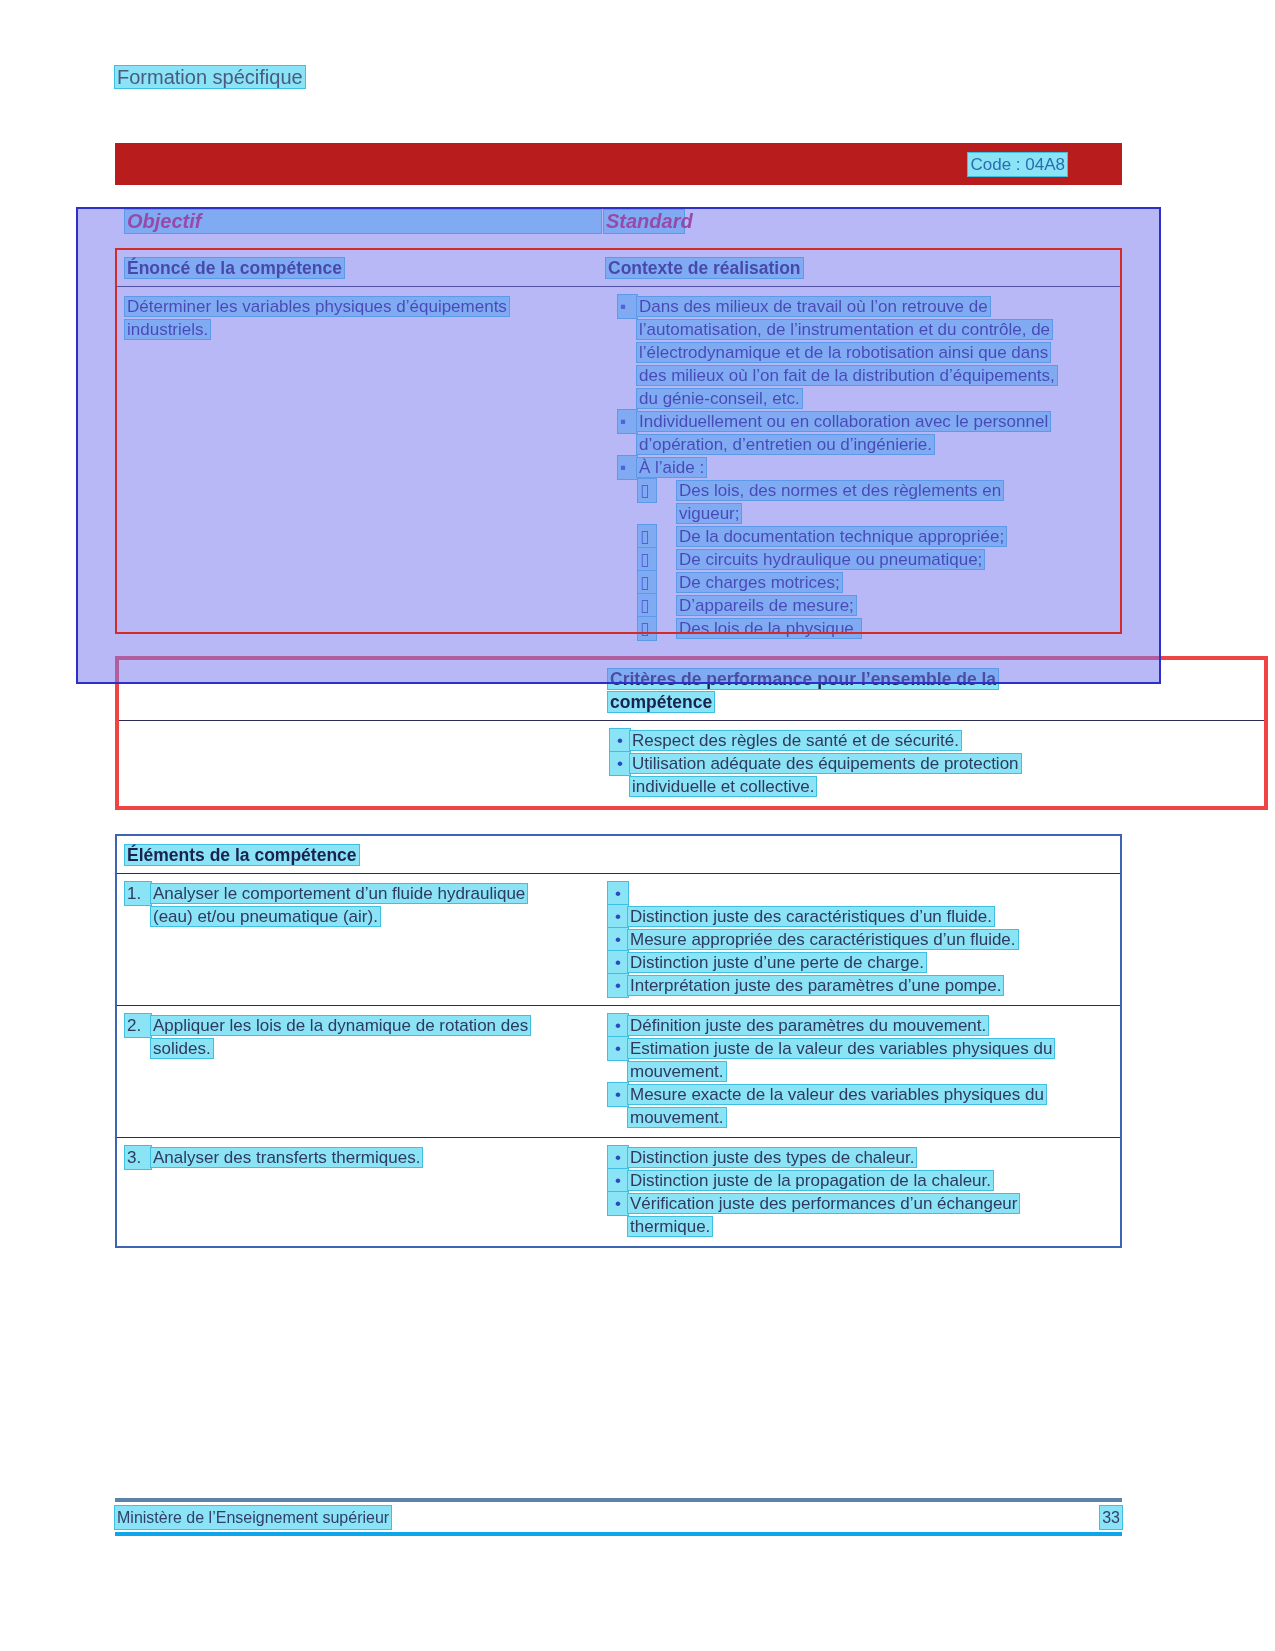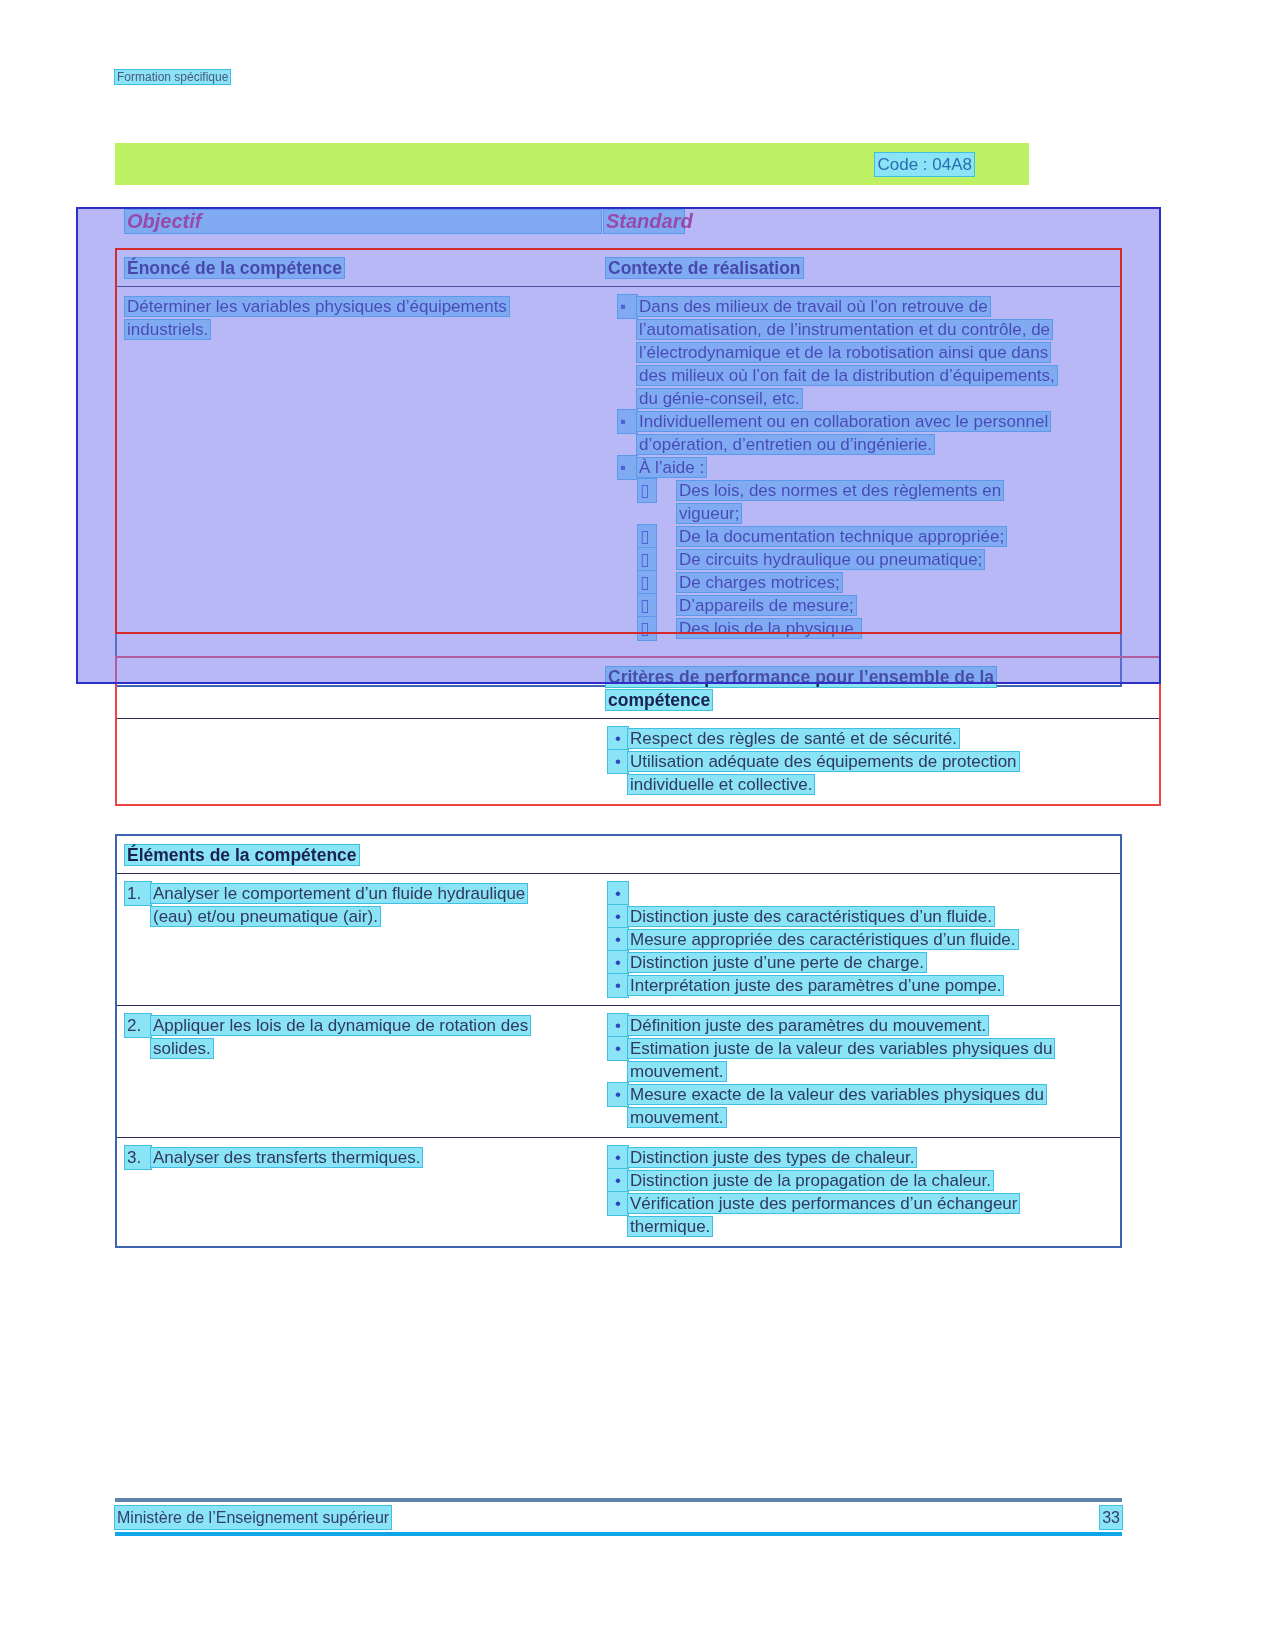--- a/index.html
+++ b/index.html
@@ -12,40 +12,40 @@
   .page { position:absolute; inset:0; background:#fff; }
 
   
   .hl {
     background:#8be3f6;
     box-shadow:0 0 0 1px #3fbfe2;
     padding:0 2px;
     box-decoration-break:clone; -webkit-box-decoration-break:clone;
   }
 
-  .formation { position:absolute; left:115px; top:66px; font-size:12px; color:#4a5a80; }
+  .formation { position:absolute; left:115px; top:66px; font-size:20px; color:#4a5a80; }
 
   .header-bar {
-    position:absolute; left:115px; top:143px; width:914px; height:42px;
-    background:#bef264; display:flex; align-items:center; justify-content:flex-end;
+    position:absolute; left:115px; top:143px; width:1007px; height:42px;
+    background:#b91c1c; display:flex; align-items:center; justify-content:flex-end;
     padding-right:55px;
   }
   .header-bar .code { color:#2b6db0; font-size:17px; }
 
   .heading {
     position:absolute; top:210px; font-size:20px; font-weight:bold; font-style:italic;
     color:#be185d;
   }
   .heading .hl { display:inline-block; }
   .heading.objectif { left:125px; } .heading.objectif .hl { width:476px; }
   .heading.standard { left:604px; } .heading.standard .hl { width:80px; }
 
   
   .table1 {
-    position:absolute; left:115px; top:248px; width:1007px; height:439px;
+    position:absolute; left:115px; top:248px; width:1007px; height:386px;
     border:2px solid #3e63b0;
   }
   .t1-grid { display:grid; grid-template-columns:489px 1fr; }
   .t1-header { padding:7px 0 6px 0; border-bottom:1px solid #2b2b55; font-weight:bold; color:#15155f; font-size:17.5px; }
   .t1-header .c1 { padding-left:8px; }
   .t1-body { padding-top:8px; color:#181878; }
   .t1-body .c1 { padding:0 30px 0 8px; }
   .bullet { display:flex; align-items:flex-start; padding-left:12px; }
   .bullet .marker { flex:none; width:19px; color:#2b48c0; }
   .bullet .txt { max-width:436px; }
@@ -60,22 +60,22 @@
   }
   
   .overlay {
     position:absolute; left:76px; top:207px; width:1085px; height:477px;
     background:rgba(118,118,240,0.52); border:2px solid #2e2ec8;
     z-index:10; pointer-events:none;
   }
 
   
   .table2 {
-    position:absolute; left:115px; top:656px; width:1046px; min-height:144px;
-    border:2px solid #ef4444;
+    position:absolute; left:115px; top:656px; width:1153px; min-height:144px;
+    border:4px solid #ef4444;
   }
   .t2-header { display:grid; grid-template-columns:489px 1fr; padding:8px 0 6px; border-bottom:1px solid #2b2b55; }
   .t2-header .h { font-weight:bold; font-size:17.5px; color:#1a2250; max-width:450px; }
   .t2-body { display:grid; grid-template-columns:489px 1fr; padding:8px 0; }
   .b2 { display:flex; align-items:flex-start; padding-left:2px; }
   .b2 .marker { flex:none; width:20px; text-align:center; color:#2b48c0; }
   .b2 .txt { max-width:455px; }
 
   
   .table3 { position:absolute; left:115px; top:818px; width:1007px; border:2px solid #3e63b0;margin-top:16px; }

